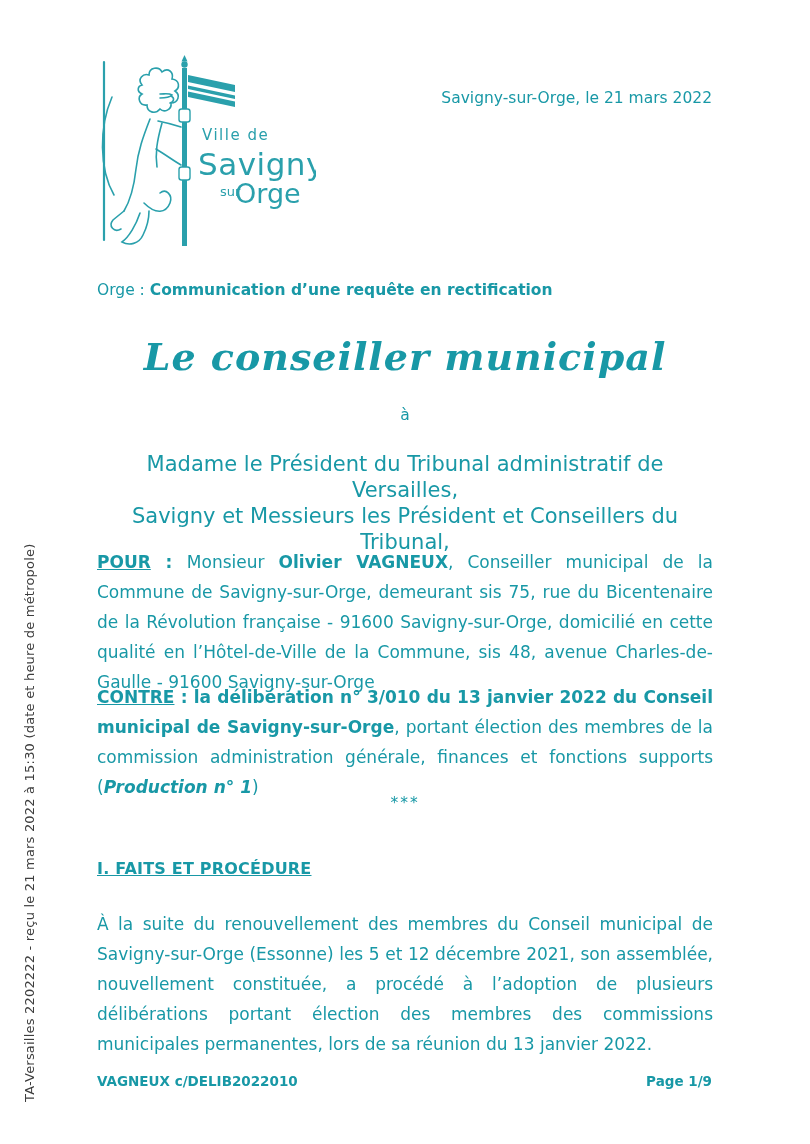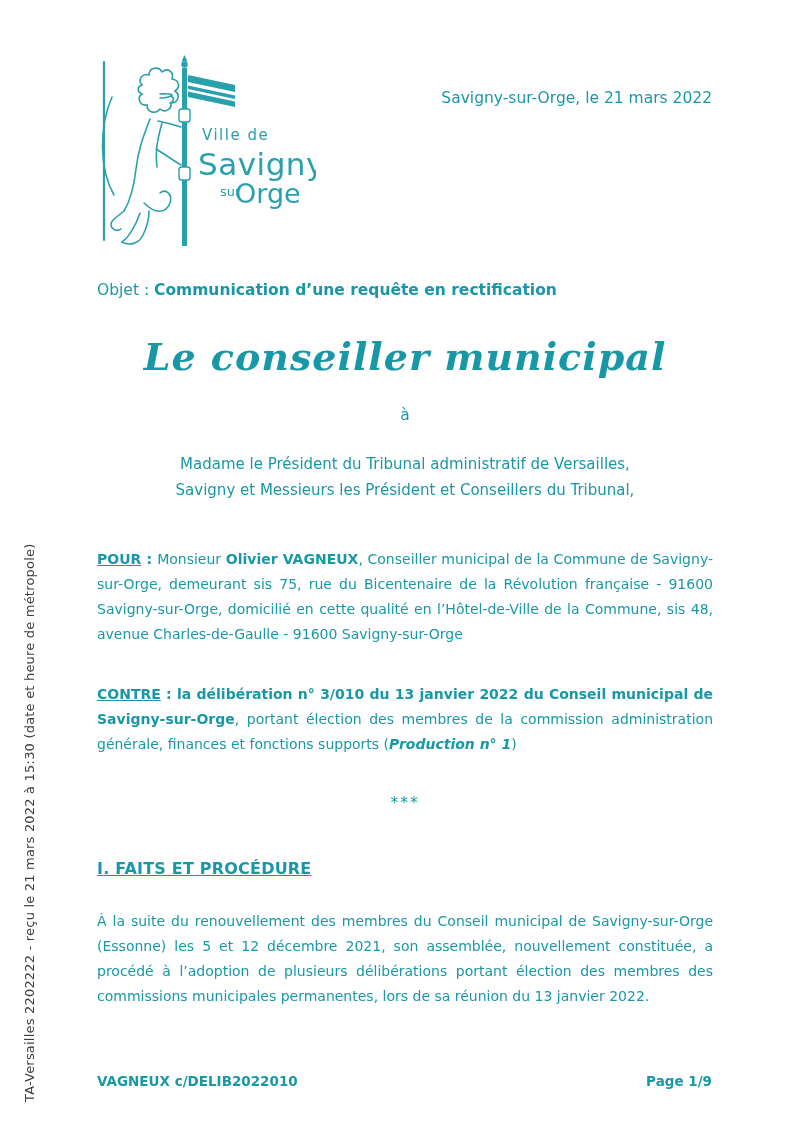--- a/index.html
+++ b/index.html
@@ -62,24 +62,24 @@
   .script-title {
     position: absolute; left: 97px; top: 334px; width: 616px;
     text-align: center;
     font-family: "DejaVu Serif", "Liberation Serif", serif;
     font-style: italic;
     font-weight: bold;
     font-size: 38px;
     letter-spacing: 1px;
   }
   .to-line { position: absolute; left: 97px; top: 406px; width: 616px; text-align: center; font-size: 15.5px; }
-  .addressee { position: absolute; left: 97px; top: 451px; width: 616px; text-align: center; font-size: 15px; line-height: 26px; }
+  .addressee { position: absolute; left: 97px; top: 451px; width: 616px; text-align: center; font-size: 21px; line-height: 26px; }
 
   
-  .para { position: absolute; left: 97px; width: 616px; text-align: justify; font-size: 14px; line-height: 25px; }
+  .para { position: absolute; left: 97px; width: 616px; text-align: justify; font-size: 17px; line-height: 30px; }
   .para-pour   { top: 547px; }
   .para-contre { top: 682px; }
   .para-facts  { top: 909px; }
   .b   { font-weight: bold; }
   .bu  { font-weight: bold; text-decoration: underline; }
   .bi  { font-weight: bold; font-style: italic; }
 
   .separator { position: absolute; left: 97px; top: 794px; width: 616px; text-align: center; font-size: 15.5px; letter-spacing: 2px; }
 
   .section-heading {
@@ -147,21 +147,21 @@
         <text class="t-sur" x="122" y="141">sur</text>
         <text class="t-orge" x="137" y="148">Orge</text>
       </g>
     </svg>
   </div>
 
   <div class="header-right">
     <div class="dateline">Savigny-sur-Orge, le 21 mars 2022</div>
   </div>
 
-  <div class="subject"><span>Objet : </span><span class="subject-value">Communication d’une requête en rectification</span></div>
+  <div class="subject"><span>Orge : </span><span class="subject-value">Communication d’une requête en rectification</span></div>
 
   <div class="script-title">Le conseiller municipal</div>
   <div class="to-line">à</div>
   <div class="addressee">
     <div>Madame le Président du Tribunal administratif de Versailles,</div>
     <div>Savigny et Messieurs les Président et Conseillers du Tribunal,</div>
   </div>
 
   <div class="para para-pour"><span class="bu">POUR</span><span class="b"> : </span><span>Monsieur </span><span class="b">Olivier VAGNEUX</span><span>, Conseiller municipal de la Commune de Savigny-sur-Orge, demeurant sis 75, rue du Bicentenaire de la Révolution française - 91600 Savigny-sur-Orge, domicilié en cette qualité en l’Hôtel-de-Ville de la Commune, sis 48, avenue Charles-de-Gaulle - 91600 Savigny-sur-Orge</span></div>
 

